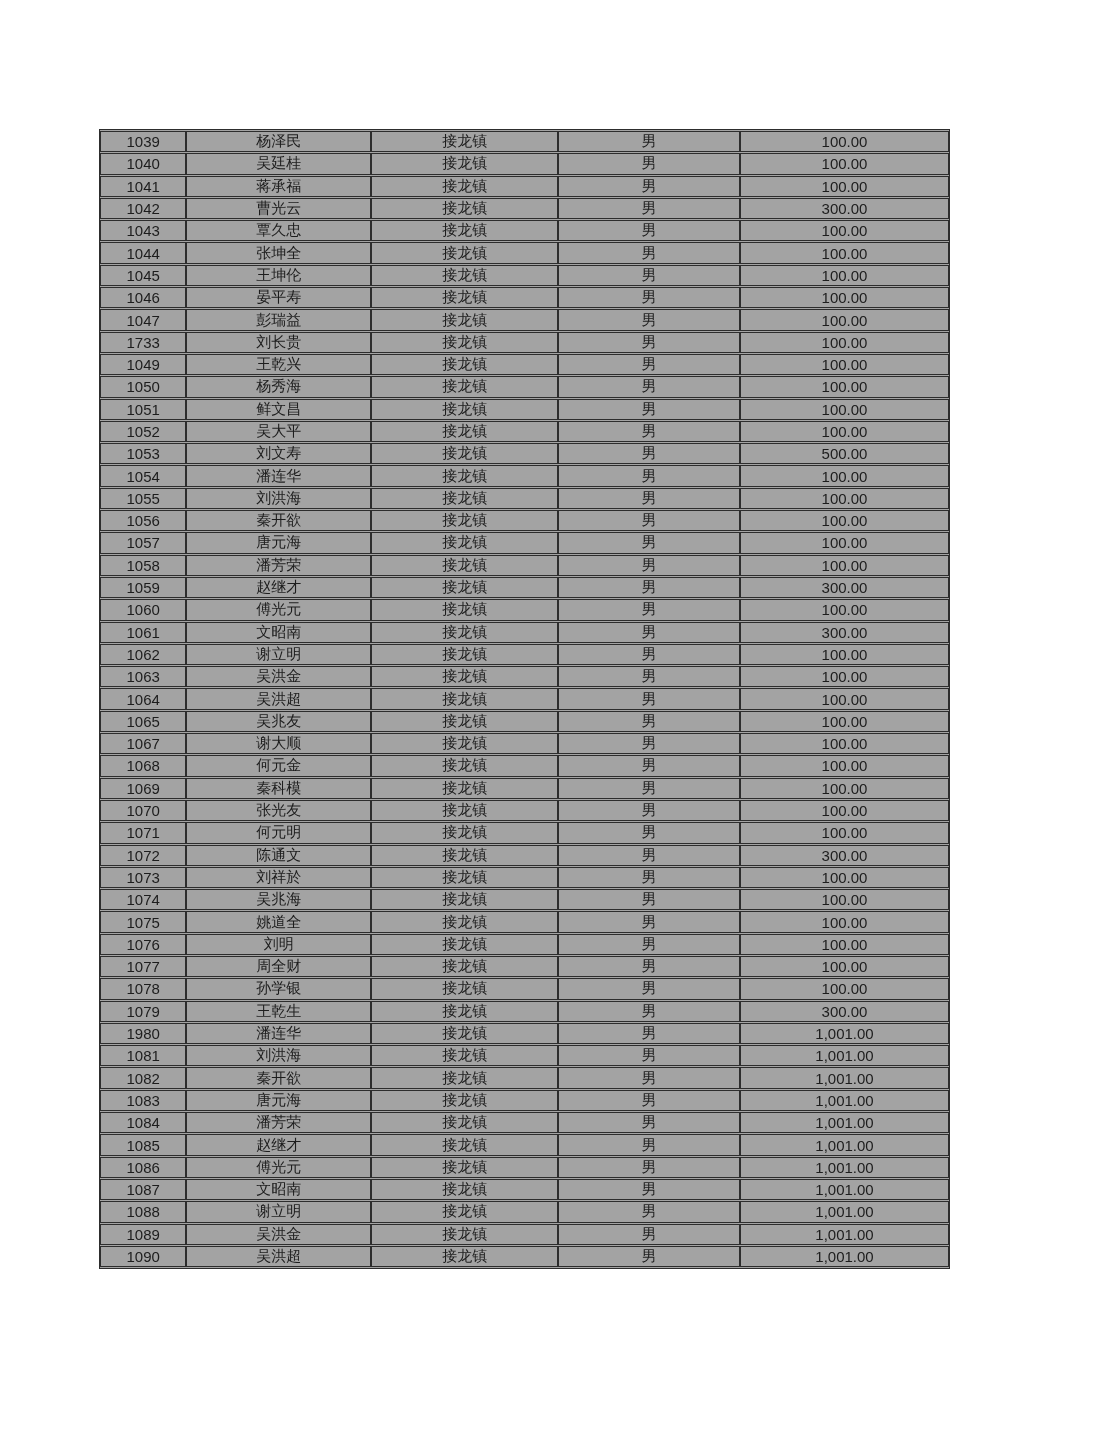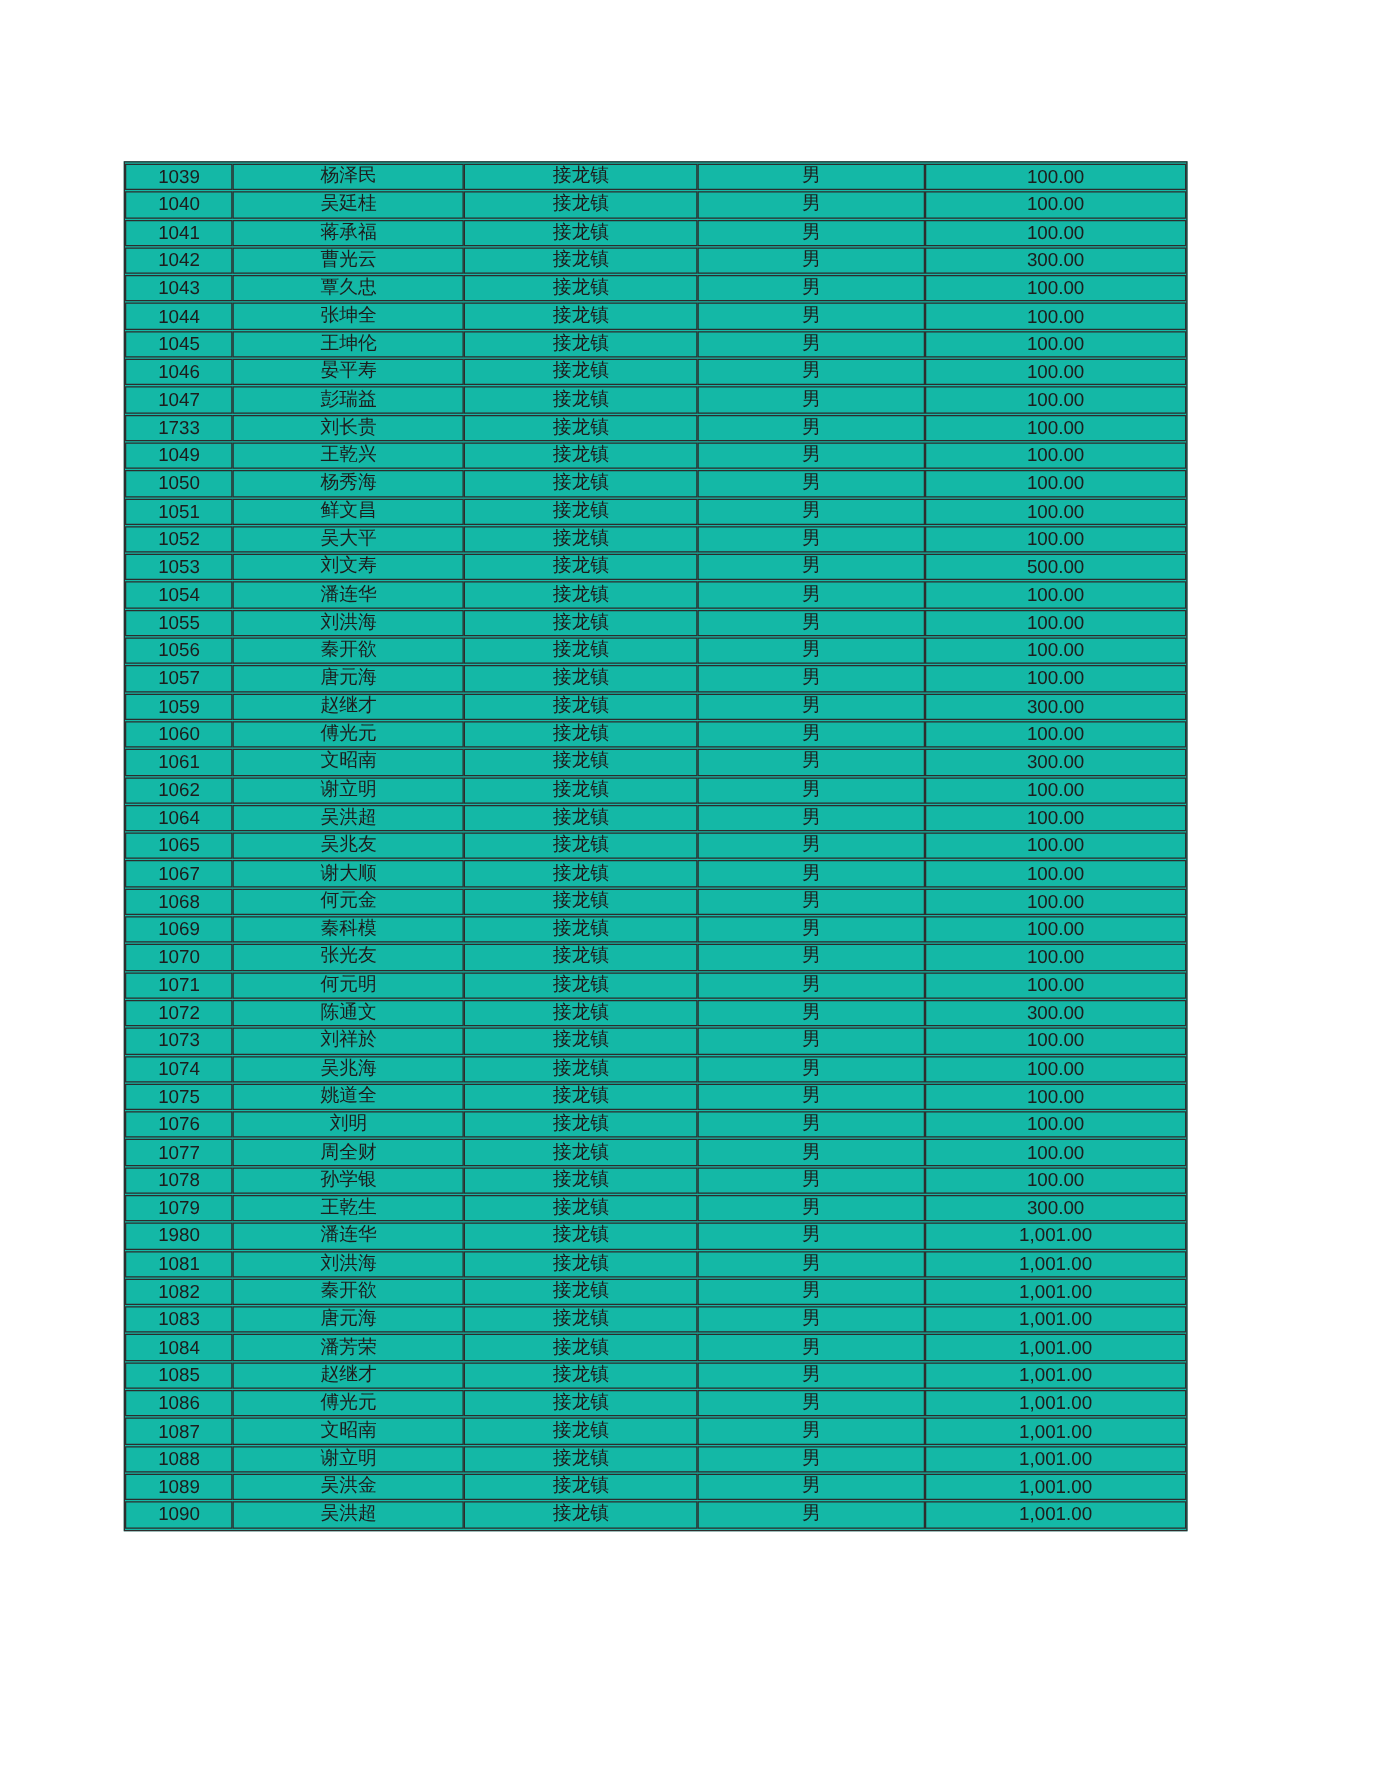--- a/index.html
+++ b/index.html
@@ -18,21 +18,21 @@
     position: absolute;
     left: 99px;
     top: 129px;
   }
   table.roster {
     table-layout: fixed;
     width: 851px;
     border-collapse: separate;
     border-spacing: 0 1px;
     border: 1px solid #2d2d2d;
-    background: #14b8a6;
+    background: #a3a3a3;
   }
   col.c-id     { width: 86px;  }
   col.c-name   { width: 184px; }
   col.c-town   { width: 186px; }
   col.c-gender { width: 181px; }
   col.c-amount { width: 208px; }
   td {
     border: 1px solid #2d2d2d;
     height: 19.3px;
     padding: 0;
@@ -190,20 +190,27 @@
     <td>100.00</td>
   </tr>
         <tr>
     <td>1057</td>
     <td class="cjk">唐元海</td>
     <td class="cjk">接龙镇</td>
     <td class="cjk">男</td>
     <td>100.00</td>
   </tr>
         <tr>
+    <td>1058</td>
+    <td class="cjk">潘芳荣</td>
+    <td class="cjk">接龙镇</td>
+    <td class="cjk">男</td>
+    <td>100.00</td>
+  </tr>
+        <tr>
     <td>1059</td>
     <td class="cjk">赵继才</td>
     <td class="cjk">接龙镇</td>
     <td class="cjk">男</td>
     <td>300.00</td>
   </tr>
         <tr>
     <td>1060</td>
     <td class="cjk">傅光元</td>
     <td class="cjk">接龙镇</td>
@@ -213,20 +220,27 @@
         <tr>
     <td>1061</td>
     <td class="cjk">文昭南</td>
     <td class="cjk">接龙镇</td>
     <td class="cjk">男</td>
     <td>300.00</td>
   </tr>
         <tr>
     <td>1062</td>
     <td class="cjk">谢立明</td>
+    <td class="cjk">接龙镇</td>
+    <td class="cjk">男</td>
+    <td>100.00</td>
+  </tr>
+        <tr>
+    <td>1063</td>
+    <td class="cjk">吴洪金</td>
     <td class="cjk">接龙镇</td>
     <td class="cjk">男</td>
     <td>100.00</td>
   </tr>
         <tr>
     <td>1064</td>
     <td class="cjk">吴洪超</td>
     <td class="cjk">接龙镇</td>
     <td class="cjk">男</td>
     <td>100.00</td>

